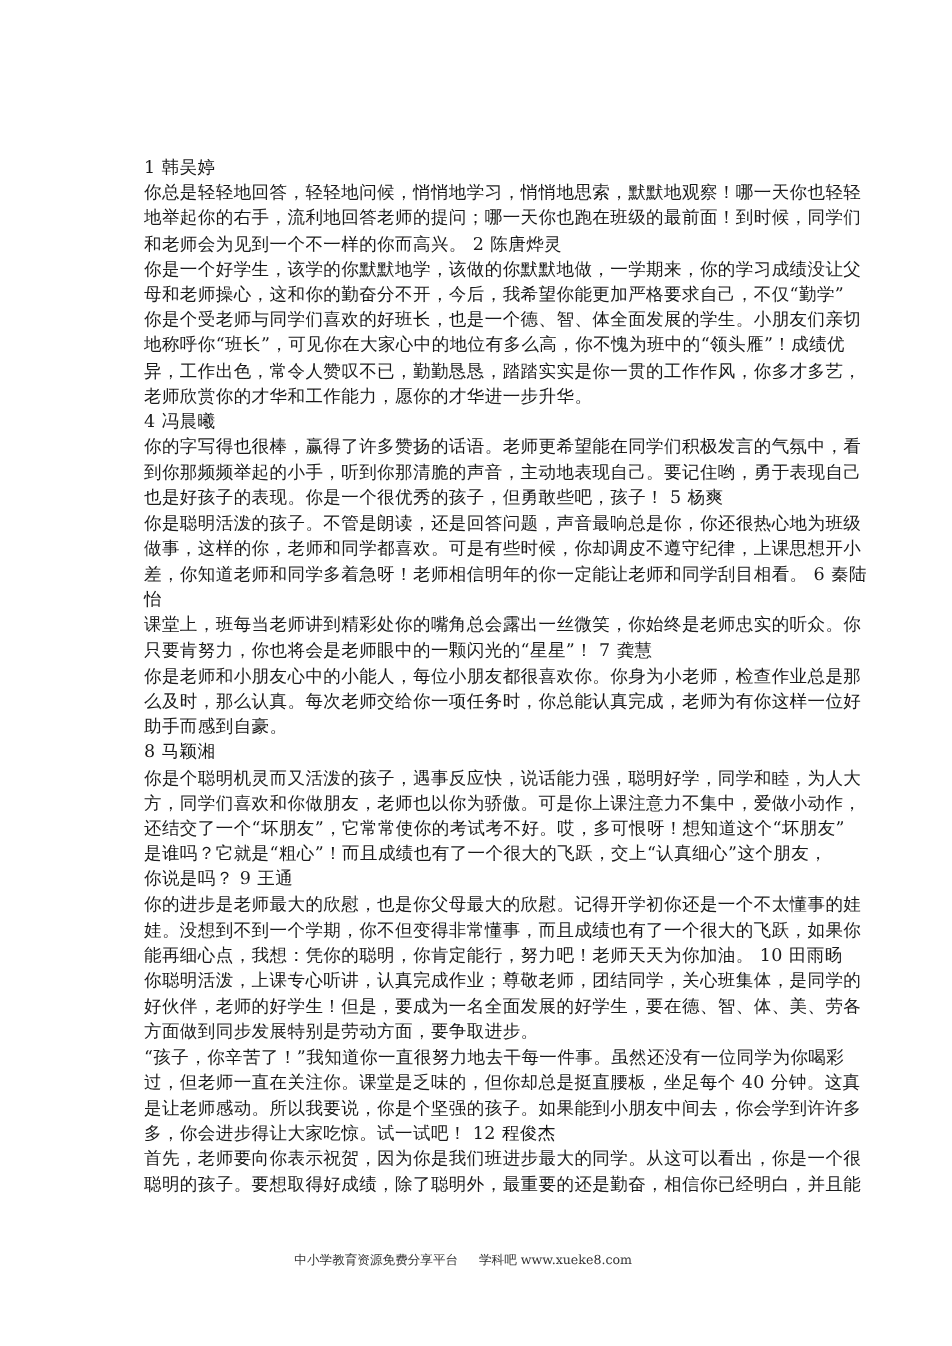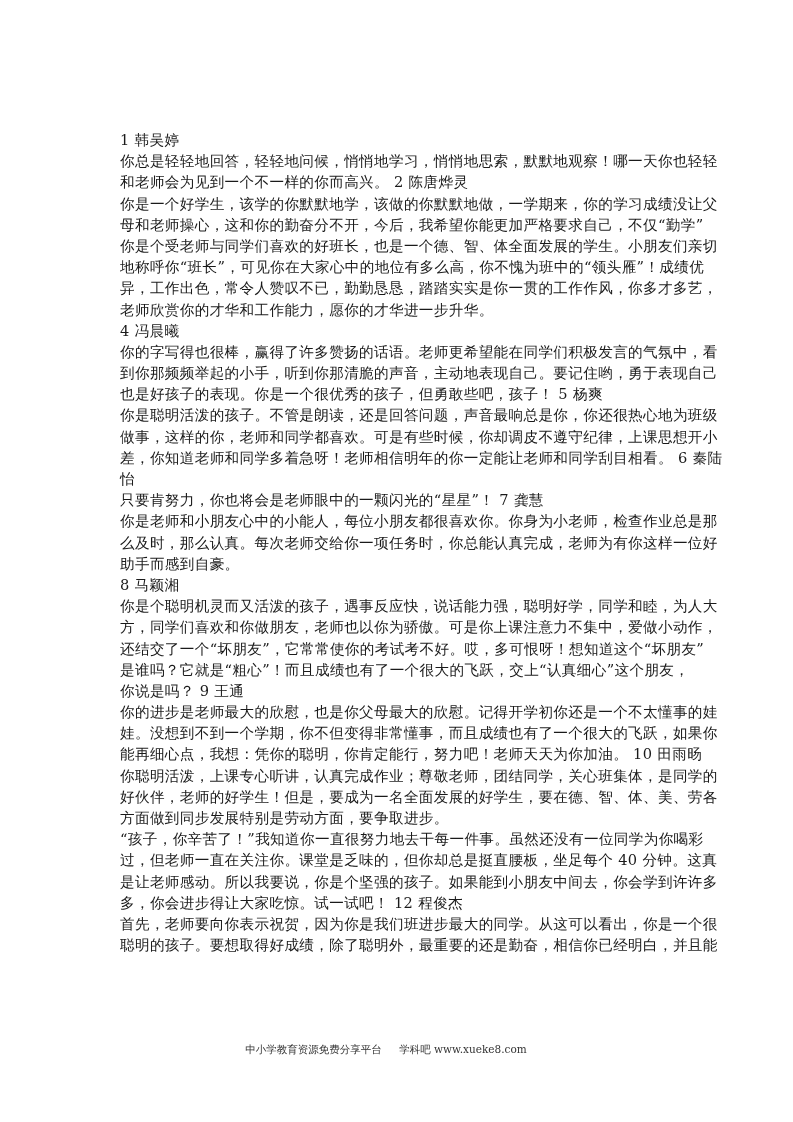--- a/index.html
+++ b/index.html
@@ -43,35 +43,37 @@
     .footer .site {
       margin-left: 14px;
     }
   </style>
 </head>
 <body>
 
 <div class="page">
   <span class="line">1 韩吴婷</span>
   <span class="line">你总是轻轻地回答，轻轻地问候，悄悄地学习，悄悄地思索，默默地观察！哪一天你也轻轻</span>
+  <span class="line">地举起你的右手，流利地回答老师的提问；哪一天你也跑在班级的最前面！到时候，同学们</span>
   <span class="line">和老师会为见到一个不一样的你而高兴。 2 陈唐烨灵</span>
   <span class="line">你是一个好学生，该学的你默默地学，该做的你默默地做，一学期来，你的学习成绩没让父</span>
   <span class="line">母和老师操心，这和你的勤奋分不开，今后，我希望你能更加严格要求自己，不仅“勤学”</span>
   <span class="line">你是个受老师与同学们喜欢的好班长，也是一个德、智、体全面发展的学生。小朋友们亲切</span>
   <span class="line">地称呼你“班长”，可见你在大家心中的地位有多么高，你不愧为班中的“领头雁”！成绩优</span>
   <span class="line">异，工作出色，常令人赞叹不已，勤勤恳恳，踏踏实实是你一贯的工作作风，你多才多艺，</span>
   <span class="line">老师欣赏你的才华和工作能力，愿你的才华进一步升华。</span>
   <span class="line">4 冯晨曦</span>
   <span class="line">你的字写得也很棒，赢得了许多赞扬的话语。老师更希望能在同学们积极发言的气氛中，看</span>
   <span class="line">到你那频频举起的小手，听到你那清脆的声音，主动地表现自己。要记住哟，勇于表现自己</span>
   <span class="line">也是好孩子的表现。你是一个很优秀的孩子，但勇敢些吧，孩子！ 5 杨爽</span>
   <span class="line">你是聪明活泼的孩子。不管是朗读，还是回答问题，声音最响总是你，你还很热心地为班级</span>
   <span class="line">做事，这样的你，老师和同学都喜欢。可是有些时候，你却调皮不遵守纪律，上课思想开小</span>
   <span class="line">差，你知道老师和同学多着急呀！老师相信明年的你一定能让老师和同学刮目相看。 6 秦陆</span>
   <span class="line">怡</span>
+  <span class="line">课堂上，班每当老师讲到精彩处你的嘴角总会露出一丝微笑，你始终是老师忠实的听众。你</span>
   <span class="line">只要肯努力，你也将会是老师眼中的一颗闪光的“星星”！ 7 龚慧</span>
   <span class="line">你是老师和小朋友心中的小能人，每位小朋友都很喜欢你。你身为小老师，检查作业总是那</span>
   <span class="line">么及时，那么认真。每次老师交给你一项任务时，你总能认真完成，老师为有你这样一位好</span>
   <span class="line">助手而感到自豪。</span>
   <span class="line">8 马颖湘</span>
   <span class="line">你是个聪明机灵而又活泼的孩子，遇事反应快，说话能力强，聪明好学，同学和睦，为人大</span>
   <span class="line">方，同学们喜欢和你做朋友，老师也以你为骄傲。可是你上课注意力不集中，爱做小动作，</span>
   <span class="line">还结交了一个“坏朋友”，它常常使你的考试考不好。哎，多可恨呀！想知道这个“坏朋友”</span>
   <span class="line">是谁吗？它就是“粗心”！而且成绩也有了一个很大的飞跃，交上“认真细心”这个朋友，</span>
   <span class="line">你说是吗？ 9 王通</span>

